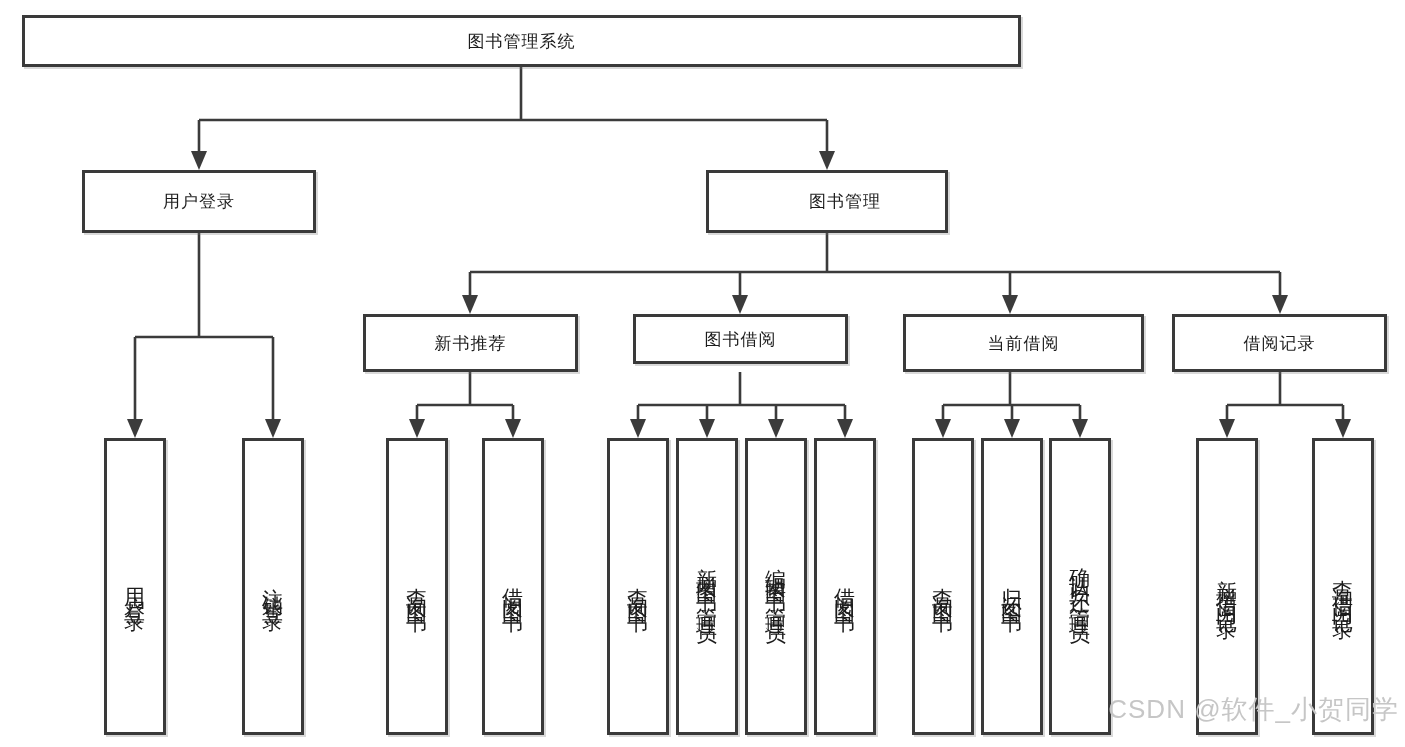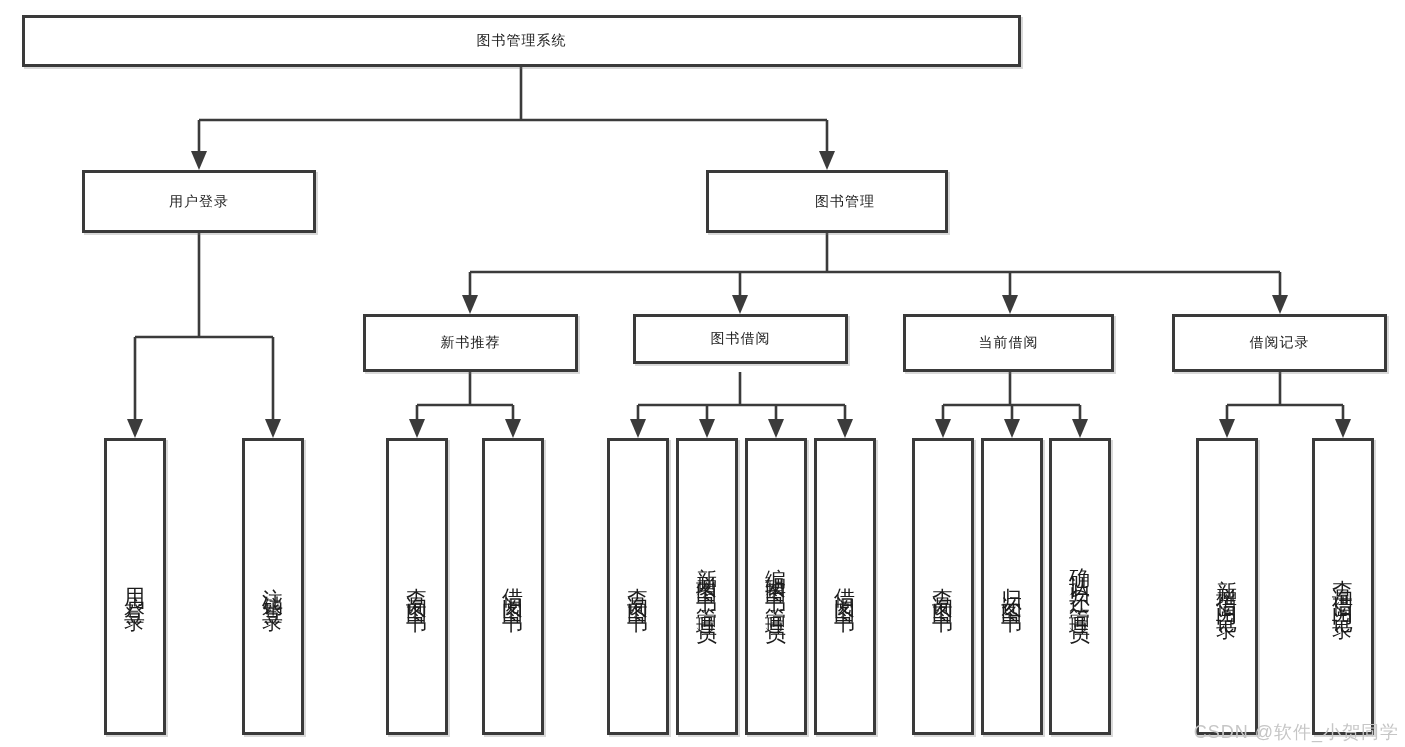--- a/index.html
+++ b/index.html
@@ -10,34 +10,34 @@
   .ctri{fill:#3b3b3b;stroke:none;}
   .node{
     position:absolute;
     background:#ffffff;
     border:3px solid #3a3a3a;
     box-shadow:2px 2px 0 rgba(120,120,120,0.28);
     box-sizing:border-box;
     display:flex;align-items:center;justify-content:center;
     color:#1c1c1c;
   }
-  .hlabel{font-size:14px;letter-spacing:1px;white-space:nowrap;}
+  .hlabel{font-size:17px;letter-spacing:1px;white-space:nowrap;}
   .vleaf{width:62px;height:297px;top:438px;}
   .vtext{
     writing-mode:vertical-rl;
     text-orientation:mixed;
     font-size:21px;
     letter-spacing:8px;
     line-height:1;
     color:#1c1c1c;
   }
   .watermark{
     position:absolute;
-    right:6px;bottom:3px;
-    font-size:18px;
+    right:6px;bottom:20px;
+    font-size:26px;
     color:#c6c6c6;
     letter-spacing:1px;
     white-space:nowrap;
   }
 </style>
 </head>
 <body>
 
 <div id="canvas">
 
@@ -87,21 +87,21 @@
   <div class="node" style="left:706px;top:170px;width:242px;height:63px;padding-left:36px;">
     <span class="hlabel">图书管理</span>
   </div>
 
   <div class="node" style="left:363px;top:314px;width:215px;height:58px;justify-content:center;">
     <span class="hlabel">新书推荐</span>
   </div>
   <div class="node" style="left:633px;top:314px;width:215px;height:50px;">
     <span class="hlabel">图书借阅</span>
   </div>
-  <div class="node" style="left:903px;top:314px;width:211px;height:58px;">
+  <div class="node" style="left:903px;top:314px;width:241px;height:58px;">
     <span class="hlabel">当前借阅</span>
   </div>
   <div class="node" style="left:1172px;top:314px;width:215px;height:58px;">
     <span class="hlabel">借阅记录</span>
   </div>
 
   <div class="node vleaf" style="left:104px;">
     <span class="vtext">用户登录</span>
   </div>
   <div class="node vleaf" style="left:242px;">

